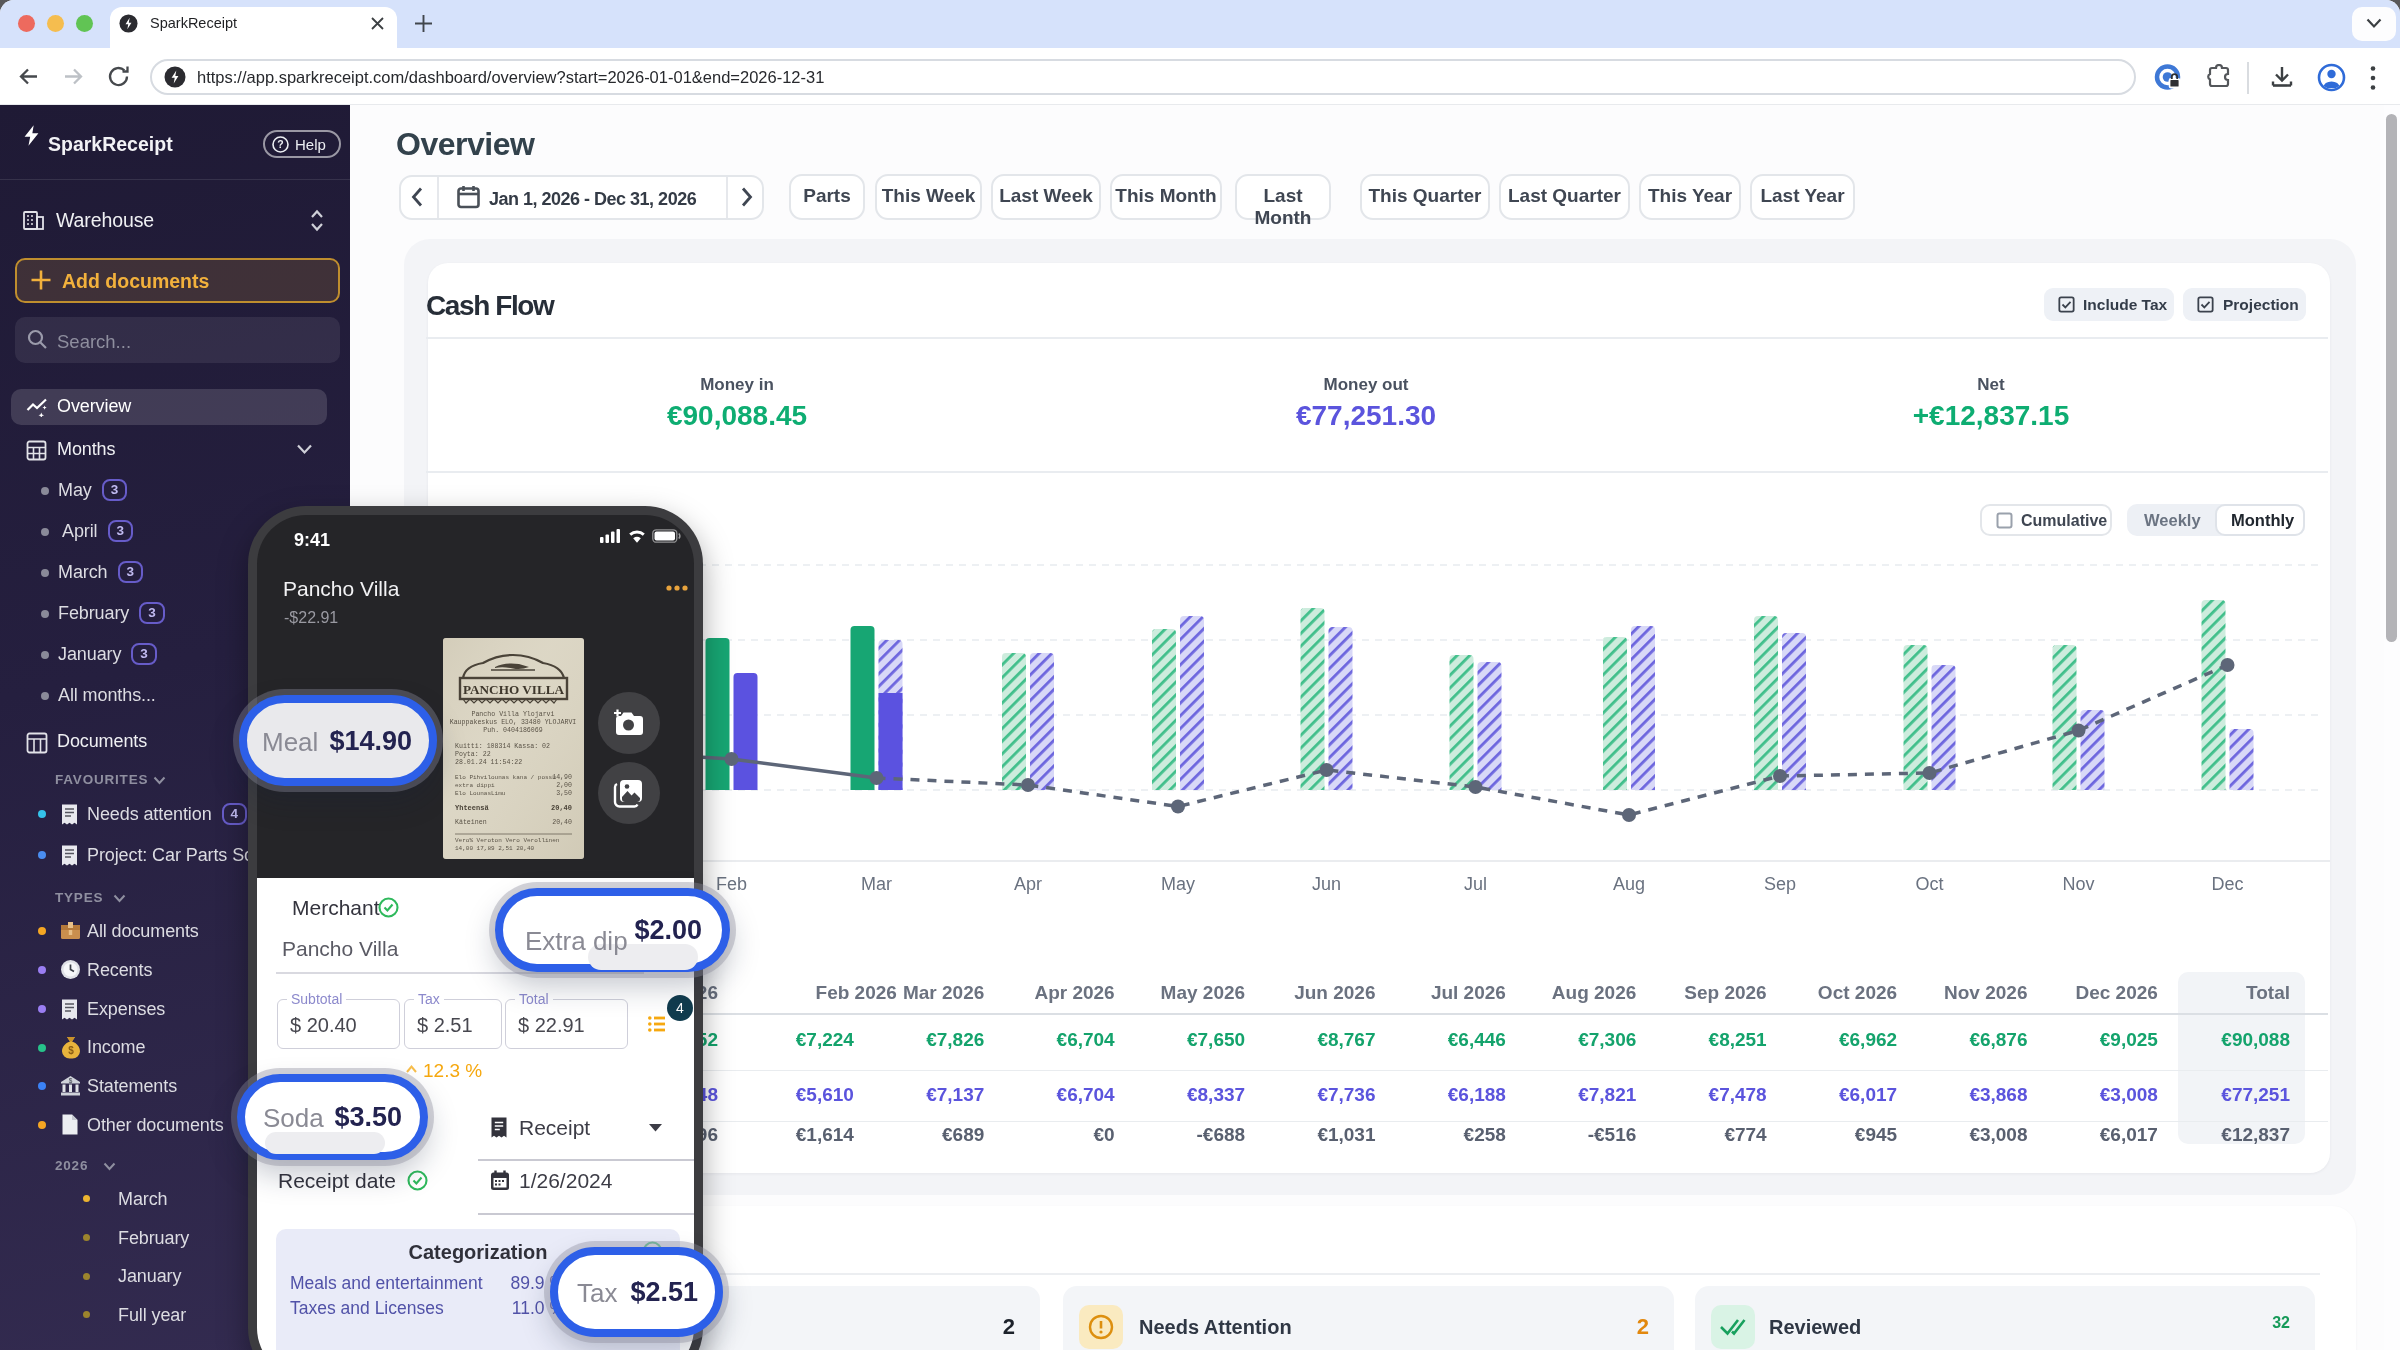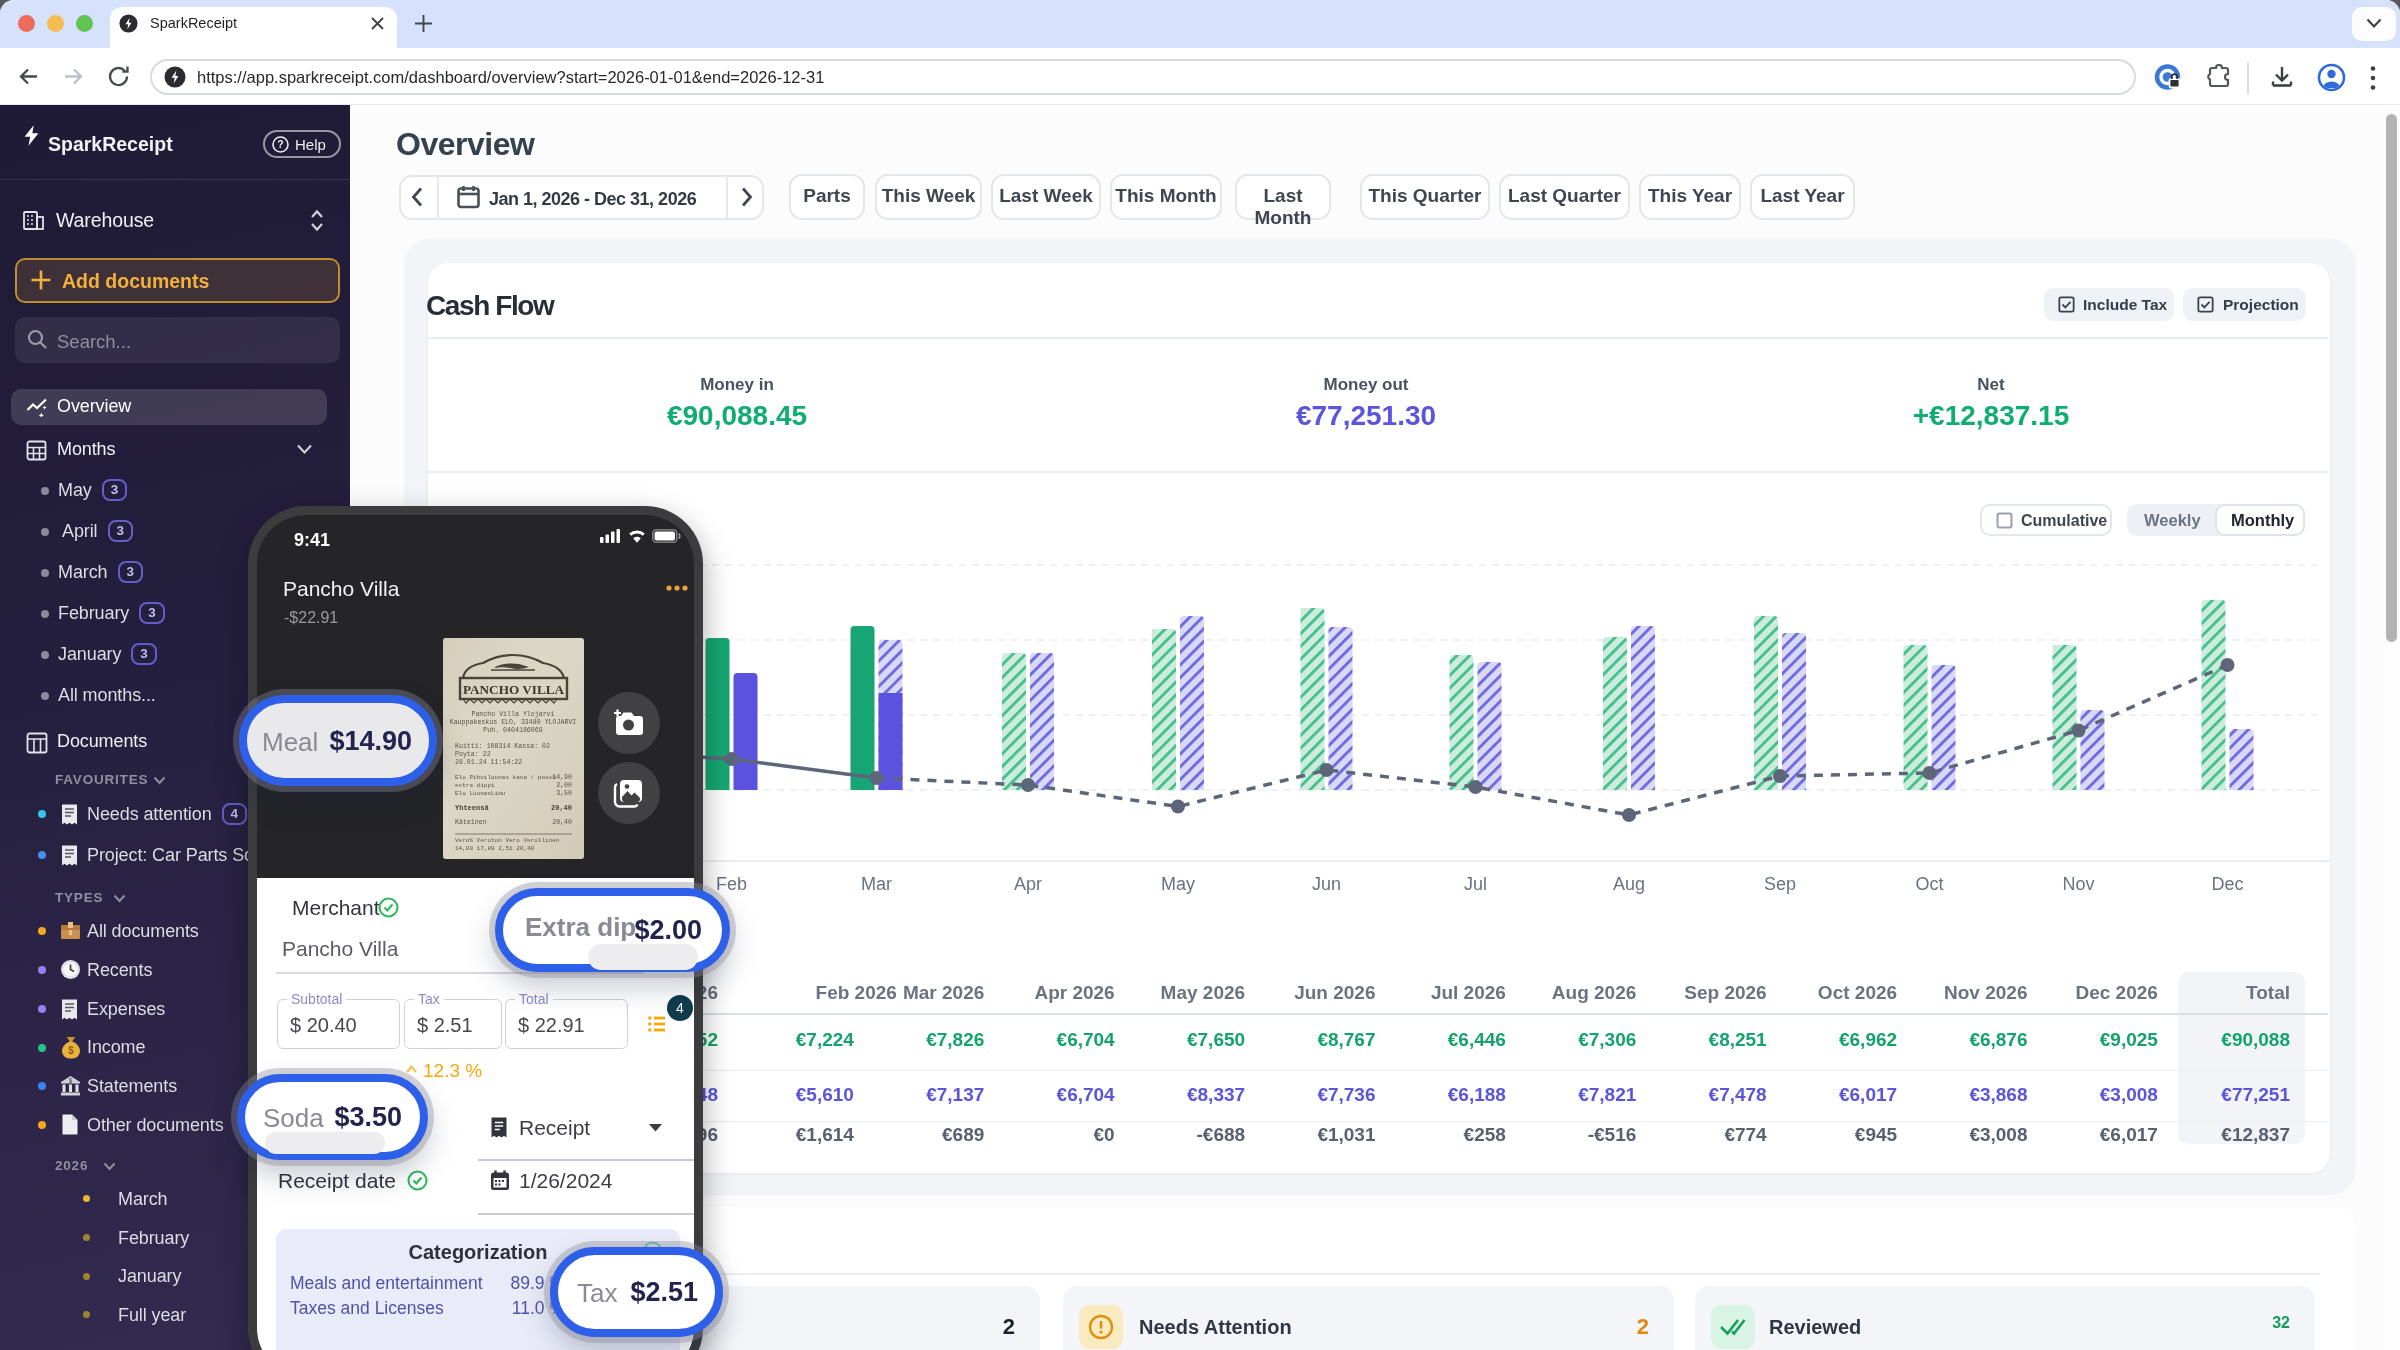--- a/index.html
+++ b/index.html
@@ -669,21 +669,21 @@
 
     </div>
   </div>
 
   <div class="pill" style="left:239px;top:695px;width:198px;height:91px;background:#e9e9ec;">
     <div class="nm" style="left:15px;top:24px;">Meal</div>
     <div class="amt" style="right:17px;top:23px;">$14.90</div>
   </div>
   <div class="pill" style="left:495px;top:888px;width:235px;height:84px;background:#fff;">
     <div class="abs" style="left:85px;top:48px;width:110px;height:26px;background:#ededf0;border-radius:14px;"></div>
-    <div class="nm" style="left:22px;top:16px;font-weight:bold;">Extra dip</div>
+    <div class="nm" style="left:22px;top:30px;">Extra dip</div>
     <div class="amt" style="right:20px;top:19px;">$2.00</div>
   </div>
   <div class="pill" style="left:237px;top:1074px;width:191px;height:86px;background:#fff;">
     <div class="abs" style="left:20px;top:50px;width:120px;height:22px;background:#ededf0;border-radius:12px;"></div>
     <div class="nm" style="left:18px;top:21px;">Soda</div>
     <div class="amt" style="right:18px;top:20px;">$3.50</div>
   </div>
   <div class="pill" style="left:550px;top:1247px;width:173px;height:90px;background:#fff;">
     <div class="nm" style="left:19px;top:23px;">Tax</div>
     <div class="amt" style="right:17px;top:22px;">$2.51</div>

